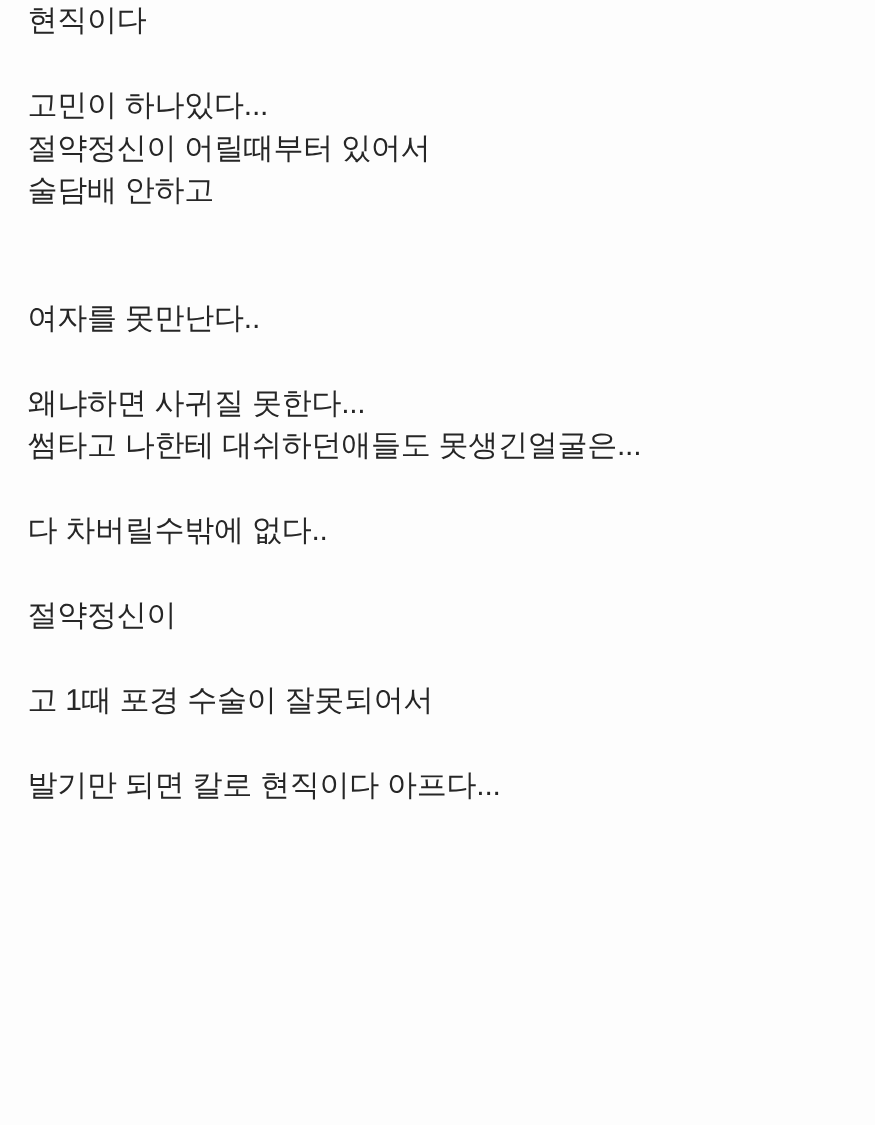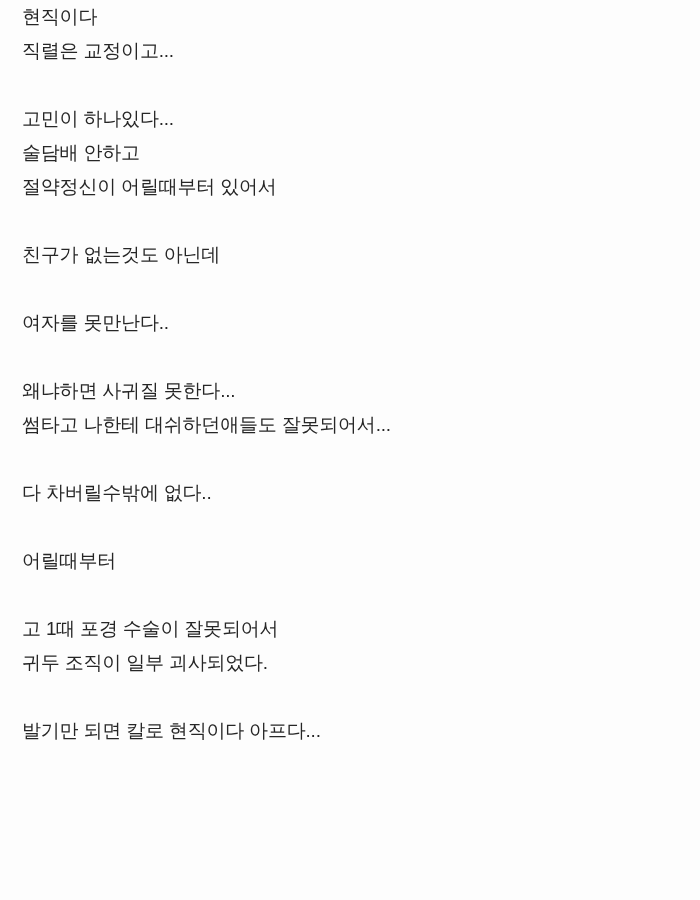--- a/index.html
+++ b/index.html
@@ -9,49 +9,46 @@
   body {
     width: 700px;
     height: 900px;
     background: #fdfdfd;
     overflow: hidden;
     font-family: "Liberation Sans", "DejaVu Sans", sans-serif;
   }
   .post-text {
     padding: 0 24px 0 22px;
     color: #262626;
-    font-size: 19px;
+    font-size: 24px;
     line-height: 34px;
     font-weight: 400;
     letter-spacing: -0.2px;
   }
   .text-line {
     min-height: 34px;
     white-space: pre;
   }
 </style>
 </head>
 <body>
 
 <main class="post-text" id="post-text">
     <div class="text-line">현직이다</div>
-    <div class="text-line">직렬은 교정이고...</div>
     <div class="text-line">&nbsp;</div>
     <div class="text-line">고민이 하나있다...</div>
+    <div class="text-line">절약정신이 어릴때부터 있어서</div>
     <div class="text-line">술담배 안하고</div>
-    <div class="text-line">절약정신이 어릴때부터 있어서</div>
     <div class="text-line">&nbsp;</div>
-    <div class="text-line">친구가 없는것도 아닌데</div>
     <div class="text-line">&nbsp;</div>
     <div class="text-line">여자를 못만난다..</div>
     <div class="text-line">&nbsp;</div>
     <div class="text-line">왜냐하면 사귀질 못한다...</div>
-    <div class="text-line">썸타고 나한테 대쉬하던애들도 잘못되어서...</div>
+    <div class="text-line">썸타고 나한테 대쉬하던애들도 못생긴얼굴은...</div>
     <div class="text-line">&nbsp;</div>
     <div class="text-line">다 차버릴수밖에 없다..</div>
     <div class="text-line">&nbsp;</div>
-    <div class="text-line">어릴때부터</div>
+    <div class="text-line">절약정신이</div>
     <div class="text-line">&nbsp;</div>
     <div class="text-line">고 1때 포경 수술이 잘못되어서</div>
-    <div class="text-line">귀두 조직이 일부 괴사되었다.</div>
     <div class="text-line">&nbsp;</div>
     <div class="text-line">발기만 되면 칼로 현직이다 아프다...</div>
   </main>
 
 </body></html>

